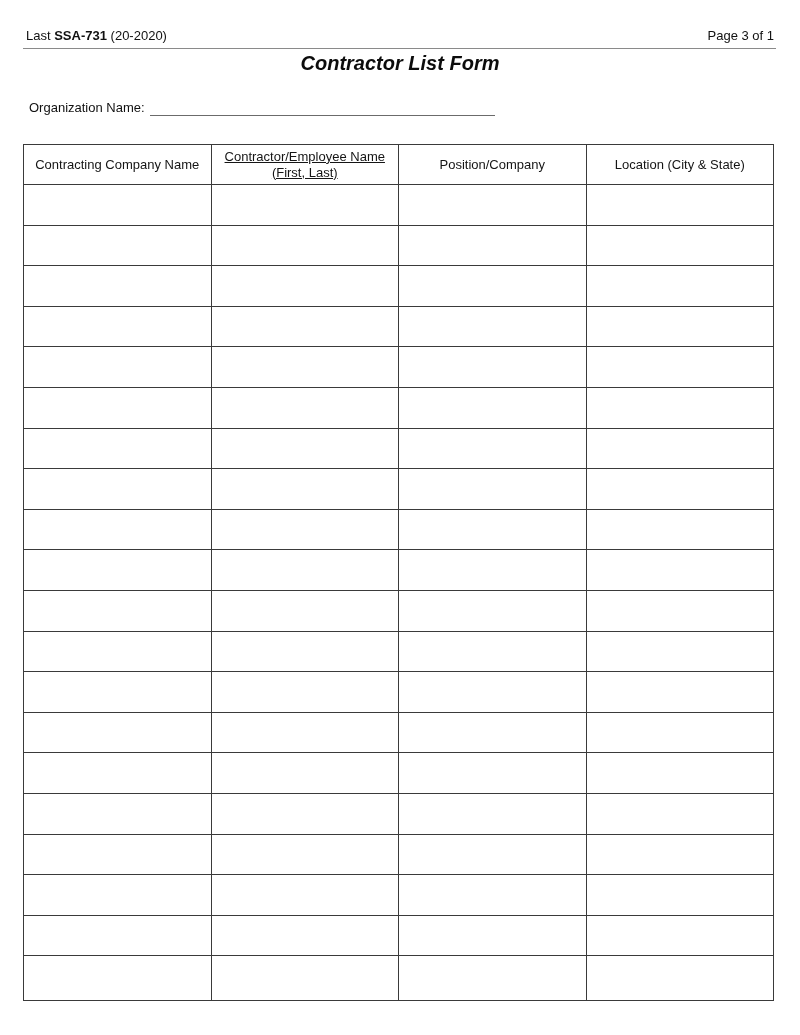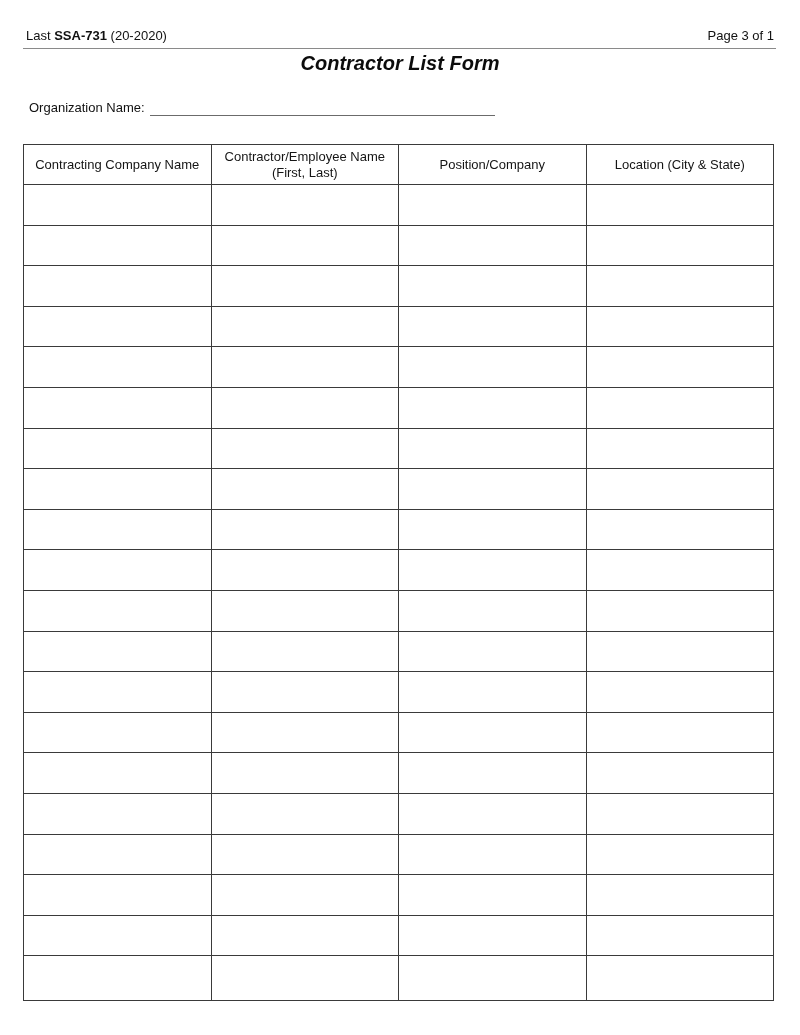--- a/index.html
+++ b/index.html
@@ -83,21 +83,21 @@
       text-align: center;
       vertical-align: middle;
       color: #151515;
     }
     table.contractors td {
       height: 39.6px;
     }
     table.contractors tr:last-child td {
       height: 44px;
     }
-    .sub { display: block; }
+    .sub { display: block; text-decoration: underline; }
   </style>
 </head>
 <body>
 
 <div class="header-bar">
   <span class="form-id">
     <span>Last</span>
     <b>SSA-731</b>
     <span>(20-2020)</span>
   </span>

